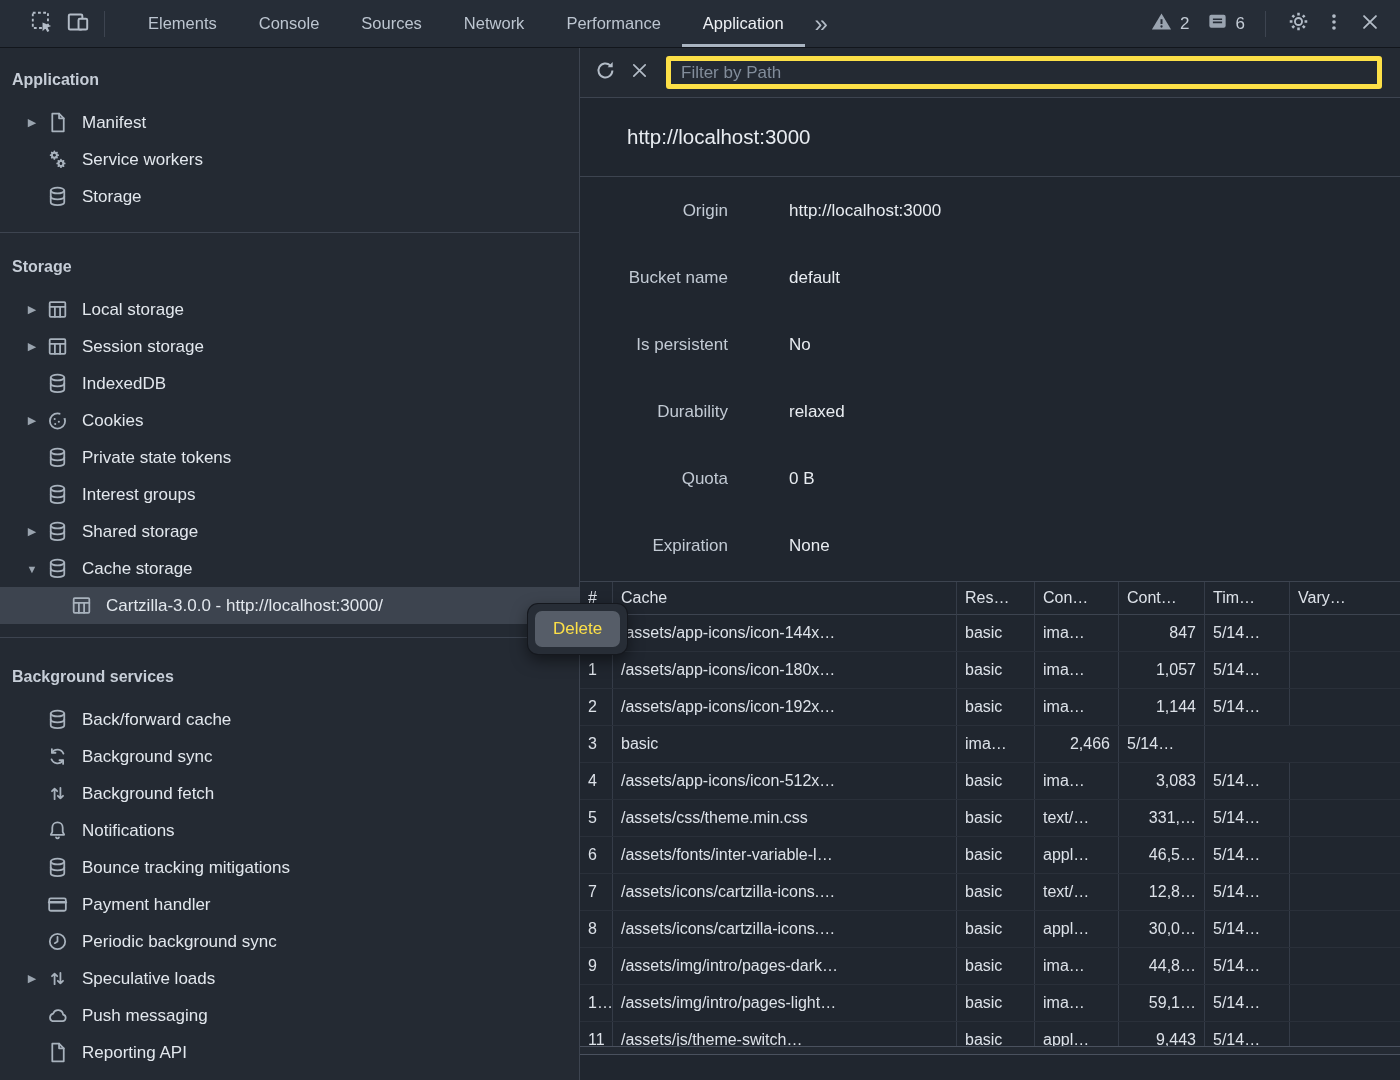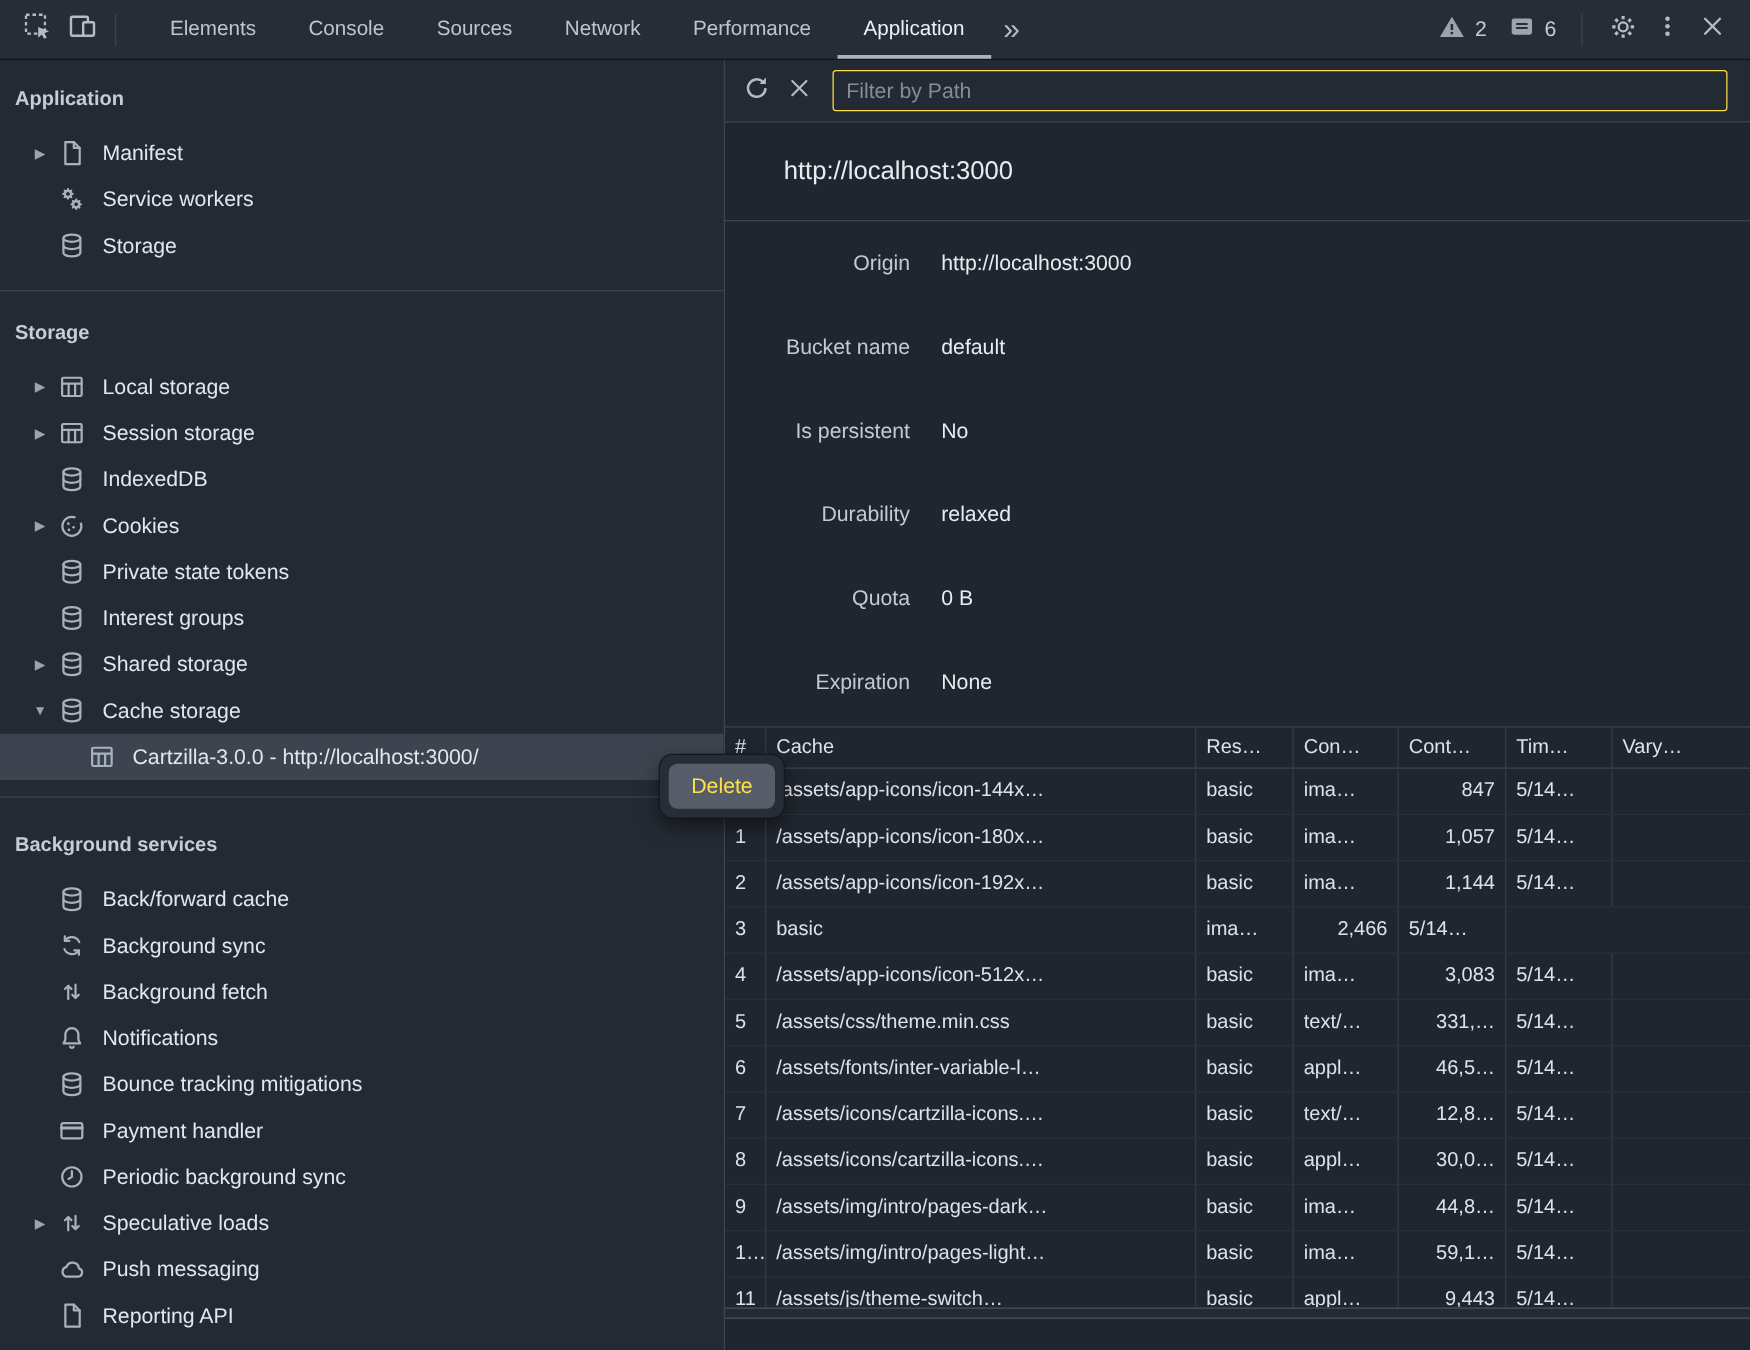--- a/index.html
+++ b/index.html
@@ -9,21 +9,21 @@
     background:#20262f;
     font-family:"Liberation Sans", sans-serif;
     color:#e2e7ed;
   }
   .devtools { position:absolute; inset:0; display:flex; flex-direction:column; }
 
   
   .toolbar {
     flex:0 0 48px; height:48px; background:#262d37;
     border-bottom:1px solid #12161c;
-    display:flex; align-items:center; padding-left:12px;
+    display:flex; align-items:center; padding-left:24px;
   }
   .tb-btn { width:36px; height:36px; display:flex; align-items:center; justify-content:center; cursor:pointer; }
   .tb-sep { width:1px; height:26px; background:#3d4450; margin:0 10px 0 8px; }
   .tabs { display:flex; height:100%; margin-left:12px; }
   .tab {
     padding:0 21px; display:flex; align-items:center;
     color:#bcc5d0; font-size:16.5px; position:relative; cursor:pointer; white-space:nowrap;
   }
   .tab.active { color:#eef1f5; }
   .tab.active::after { content:""; position:absolute; left:0; right:0; bottom:0; height:3px; background:#a9b4c1; }
@@ -54,31 +54,31 @@
 
   
   .main { flex:1; min-width:0; display:flex; flex-direction:column; background:#20262f; }
   .main-toolbar {
     flex:0 0 50px; height:50px; background:#242a33; border-bottom:1px solid #3d4450;
     display:flex; align-items:center; padding:0 18px 0 8px;
   }
   .mt-btn { width:34px; height:34px; display:flex; align-items:center; justify-content:center; cursor:pointer; }
   .filter-input {
     flex:1; height:33px; margin-left:10px; background:transparent;
-    border:1px solid #fde047; border-radius:3px;
+    border:5px solid #fde047; border-radius:3px;
     color:#e2e7ed; font-size:17px; padding:0 10px; outline:none;
     font-family:"Liberation Sans", sans-serif;
   }
   .filter-input::placeholder { color:#828d9b; }
 
   .origin-heading { flex:0 0 79px; height:79px; display:flex; align-items:center; padding-left:47px;
     font-size:20.5px; color:#e8ecf1; border-bottom:1px solid #3d4450; }
 
   .metadata { flex:0 0 404px; height:404px; overflow:hidden; }
-  .meta-row { height:67px; display:flex; align-items:center; }
+  .meta-row { height:67px; display:flex; align-items:center;gap:36px; }
   .meta-label { flex:0 0 148px; width:148px; text-align:right; color:#c2cad4; font-size:17px; }
   .meta-value { margin-left:25px; color:#e8ecf1; font-size:17px; }
 
   .table-wrap { flex:1; min-height:0; overflow:hidden; border-top:1px solid #3d4450; font-size:16px; }
   .t-row { display:grid; grid-template-columns:33px 344px 78px 84px 86px 85px 1fr; }
   .t-head .t-cell { height:33px; border-bottom:1px solid #3d4450; color:#dde2e9; }
   .t-cell { display:flex; align-items:center; padding:0 8px; border-right:1px solid #353c48; overflow:hidden; white-space:nowrap; color:#dde2e9; }
   .t-cell:last-child { border-right:none; }
   .t-body .t-row { height:37px; border-bottom:1px solid #2a303a; cursor:pointer; }
   .t-body .t-cell { height:36px; }

